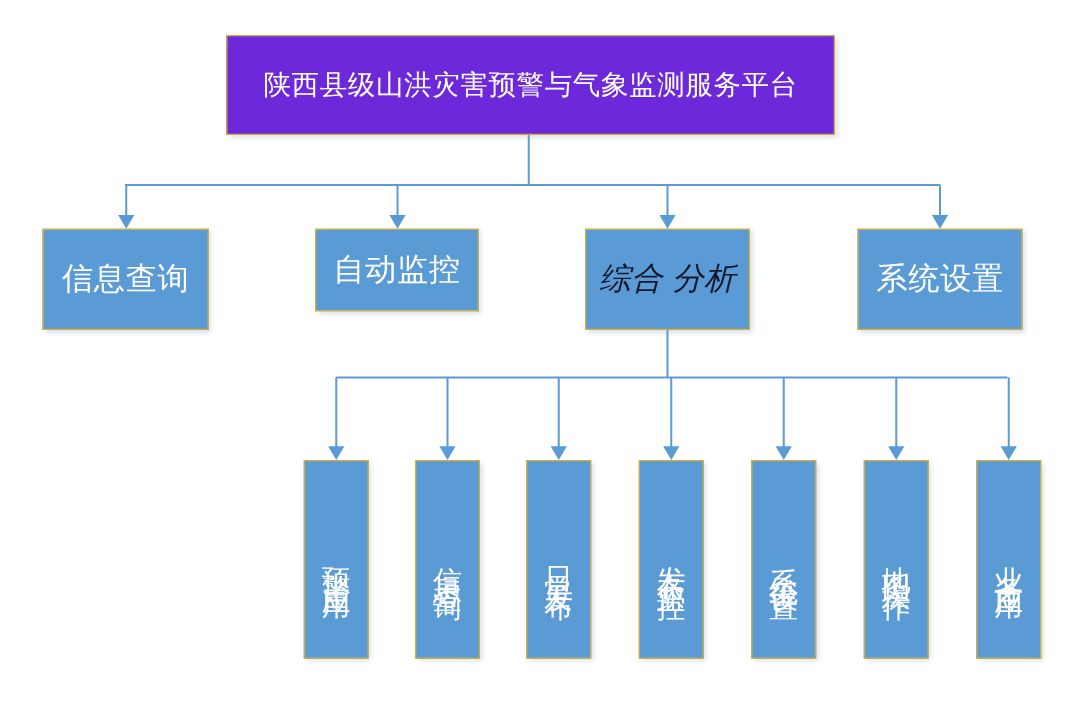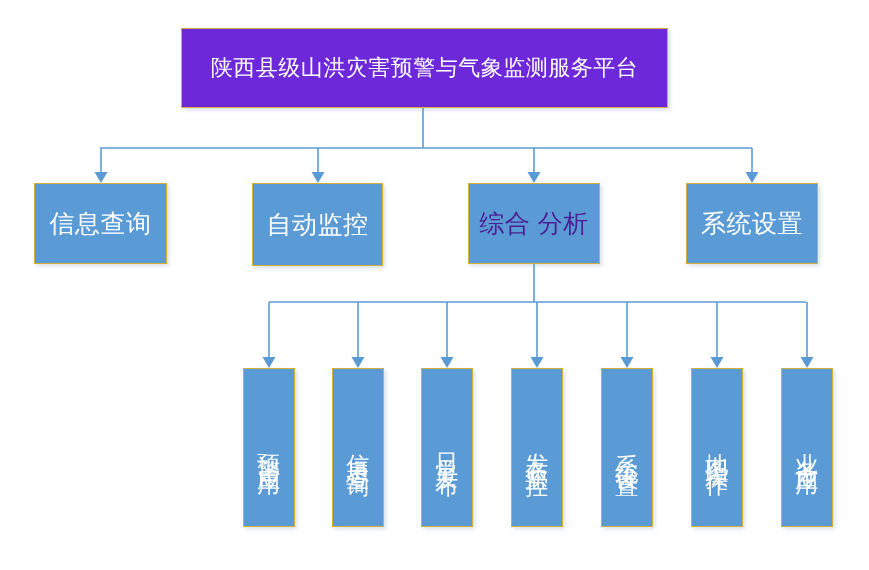--- a/index.html
+++ b/index.html
@@ -92,22 +92,22 @@
         <polygon points="620.5,357 633.5,357 627,368" fill="#5B9BD5"></polygon>
         <polygon points="710.5,357 723.5,357 717,368" fill="#5B9BD5"></polygon>
         <polygon points="800.5,357 813.5,357 807,368" fill="#5B9BD5"></polygon>
       </g>
   </svg>
 
   <div class="node node-title" id="node-title" style="left: 181px; top: 28px; width: 487px; height: 80px; background: #6d28d9; border-color: rgb(212, 175, 55); color: rgb(255, 255, 255);">陕西县级山洪灾害预警与气象监测服务平台</div>
 
   <div id="level2-layer">
       <div class="node node-l2" style="left: 34px; top: 183px; width: 133px; height: 81px; background: rgb(91, 155, 213); border-color: rgb(212, 175, 55); color: rgb(255, 255, 255);">信息查询</div>
-      <div class="node node-l2" style="left: 252px; top: 183px; width: 131px; height: 83px; background: rgb(91, 155, 213); border-color: rgb(212, 175, 55); color: rgb(255, 255, 255);">自动监控</div>
-      <div class="node node-l2" style="left: 468px; top: 183px; width: 132px; height: 81px; background: rgb(91, 155, 213); border-color: rgb(212, 175, 55); color: #4c1d95;">综合 分析</div>
+      <div class="node node-l2" style="left: 252px; top: 183px; width: 131px; height: 66px; background: rgb(91, 155, 213); border-color: rgb(212, 175, 55); color: rgb(255, 255, 255);">自动监控</div>
+      <div class="node node-l2" style="left: 468px; top: 183px; width: 132px; height: 81px; background: rgb(91, 155, 213); border-color: rgb(212, 175, 55); color: #0f172a; font-style: italic;">综合 分析</div>
       <div class="node node-l2" style="left: 686px; top: 183px; width: 132px; height: 81px; background: rgb(91, 155, 213); border-color: rgb(212, 175, 55); color: rgb(255, 255, 255);">系统设置</div>
     </div>
   <div id="level3-layer">
       <div class="node node-l3" style="left: 243px; top: 368px; width: 52px; height: 159px; background: rgb(91, 155, 213); border-color: rgb(212, 175, 55); color: rgb(255, 255, 255);">预警应用</div>
       <div class="node node-l3" style="left: 332px; top: 368px; width: 52px; height: 159px; background: rgb(91, 155, 213); border-color: rgb(212, 175, 55); color: rgb(255, 255, 255);">信息查询</div>
       <div class="node node-l3" style="left: 421px; top: 368px; width: 52px; height: 159px; background: rgb(91, 155, 213); border-color: rgb(212, 175, 55); color: rgb(255, 255, 255);">日常发布</div>
       <div class="node node-l3" style="left: 511px; top: 368px; width: 52px; height: 159px; background: rgb(91, 155, 213); border-color: rgb(212, 175, 55); color: rgb(255, 255, 255);">发布监控</div>
       <div class="node node-l3" style="left: 601px; top: 368px; width: 52px; height: 159px; background: rgb(91, 155, 213); border-color: rgb(212, 175, 55); color: rgb(255, 255, 255);">系统设置</div>
       <div class="node node-l3" style="left: 691px; top: 368px; width: 52px; height: 159px; background: rgb(91, 155, 213); border-color: rgb(212, 175, 55); color: rgb(255, 255, 255);">地图操作</div>
       <div class="node node-l3" style="left: 781px; top: 368px; width: 52px; height: 159px; background: rgb(91, 155, 213); border-color: rgb(212, 175, 55); color: rgb(255, 255, 255);">业务应用</div>

